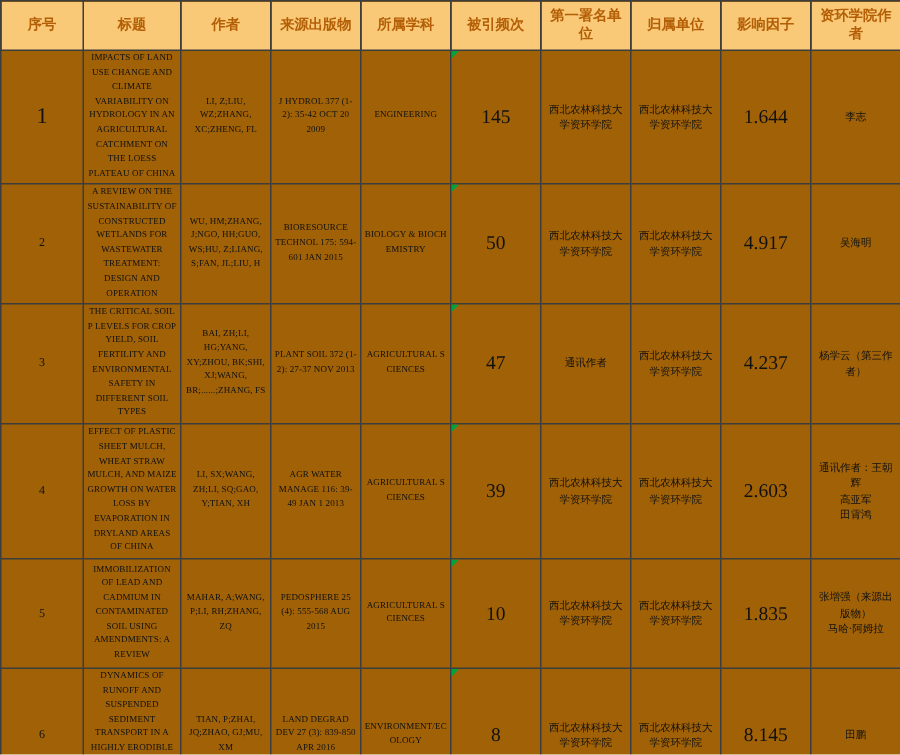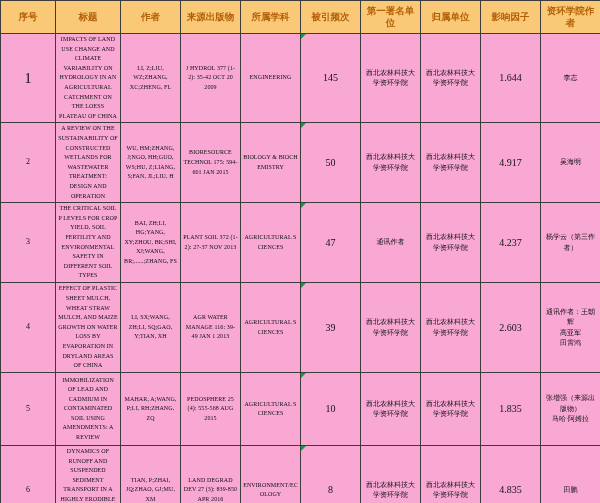--- a/index.html
+++ b/index.html
@@ -1,17 +1,17 @@
 <!DOCTYPE html>
 <html style="--header-fill: #F9C978; --header-text: #B45F06; --flag-green: #00A33D;"><head>
 <meta charset="utf-8">
 <style>
   html,body{margin:0;padding:0;background:#fff;}
   .sheet{
-    width:600px;height:503px;overflow:hidden;background:#f9a8d4;
+    width:600px;height:503px;overflow:hidden;background:#a16207;
     font-family:"Liberation Serif","DejaVu Serif",serif;
   }
   table{border-collapse:collapse;table-layout:fixed;width:600px;height:503px;}
   col.c0{width:55px}col.c1{width:65px}col.c2{width:60px}col.c3{width:60px}
   col.c4{width:60px}col.c5{width:60px}col.c6{width:60px}col.c7{width:60px}
   col.c8{width:60px}col.c9{width:60px}
   th,td{
     border:1px solid #3d3d3d;text-align:center;vertical-align:middle;
     padding:1px 2px;overflow:hidden;color:#111;
   }
@@ -27,21 +27,21 @@
   tbody tr:nth-child(4){height:90px}
   tbody tr:nth-child(5){height:73px}
   tbody tr:nth-child(6){height:75px}
   td{position:relative;font-size:6px;line-height:1.6;}
   td.k-num{font-size:8px;}
   td.k-num.big{font-size:15px;}
   td.k-title,td.k-authors,td.k-source,td.k-subject{
     font-size:6px;letter-spacing:0.1px;word-break:break-word;
   }
   td.k-subject{word-break:break-all;}
-  td.k-citations,td.k-impact{font-size:10px;}
+  td.k-citations,td.k-impact{font-size:13px;}
   td.k-first_unit,td.k-owner_unit,td.k-college_authors{
     font-size:7px;line-height:1.5;white-space:pre-line;
     font-family:"DejaVu Sans","Liberation Sans",sans-serif;
   }
   .flag{
     position:absolute;top:0;left:0;width:0;height:0;
     border-top:5px solid var(--flag-green,#00A33D);
     border-right:5px solid transparent;
   }
 </style>
@@ -142,18 +142,18 @@
         </tr>
         <tr>
           <td class="k-num"><span>6</span></td>
           <td class="k-title"><span>DYNAMICS OF RUNOFF AND SUSPENDED SEDIMENT TRANSPORT IN A HIGHLY ERODIBLE CATCHMENT ON THE CHINESE LOESS PLATEAU</span></td>
           <td class="k-authors"><span>TIAN, P;ZHAI, JQ;ZHAO, GJ;MU, XM</span></td>
           <td class="k-source"><span>LAND DEGRAD DEV 27 (3): 839-850 APR 2016</span></td>
           <td class="k-subject"><span>ENVIRONMENT/ECOLOGY</span></td>
           <td class="k-citations"><span class="flag"></span><span>8</span></td>
           <td class="k-first_unit"><span>西北农林科技大学资环学院</span></td>
           <td class="k-owner_unit"><span>西北农林科技大学资环学院</span></td>
-          <td class="k-impact"><span>4.835</span></td>
+          <td class="k-impact"><span>8.145</span></td>
           <td class="k-college_authors"><span>田鹏</span></td>
         </tr>
       </tbody>
   </table>
 </div>
 
 </body></html>

